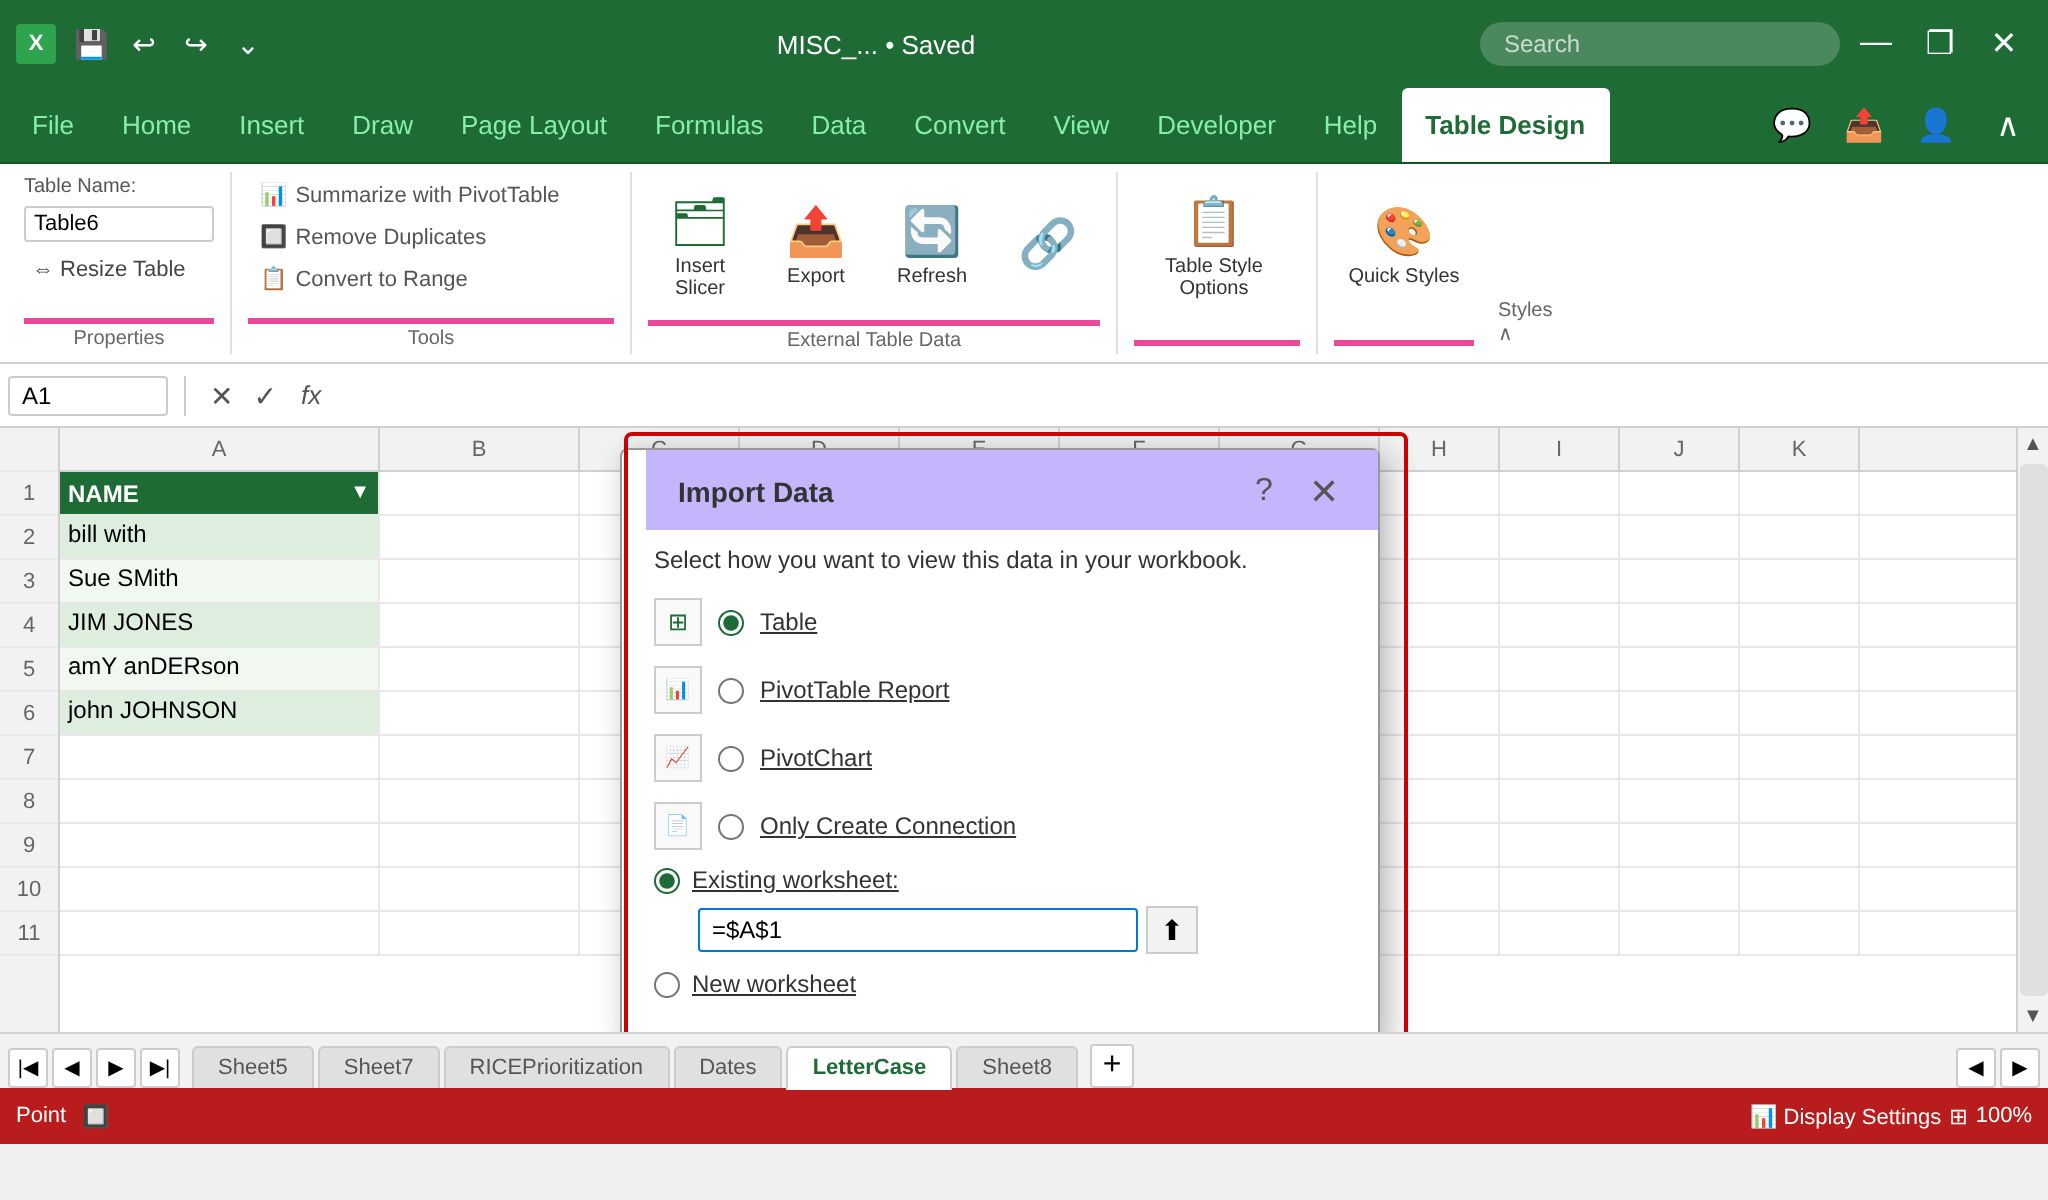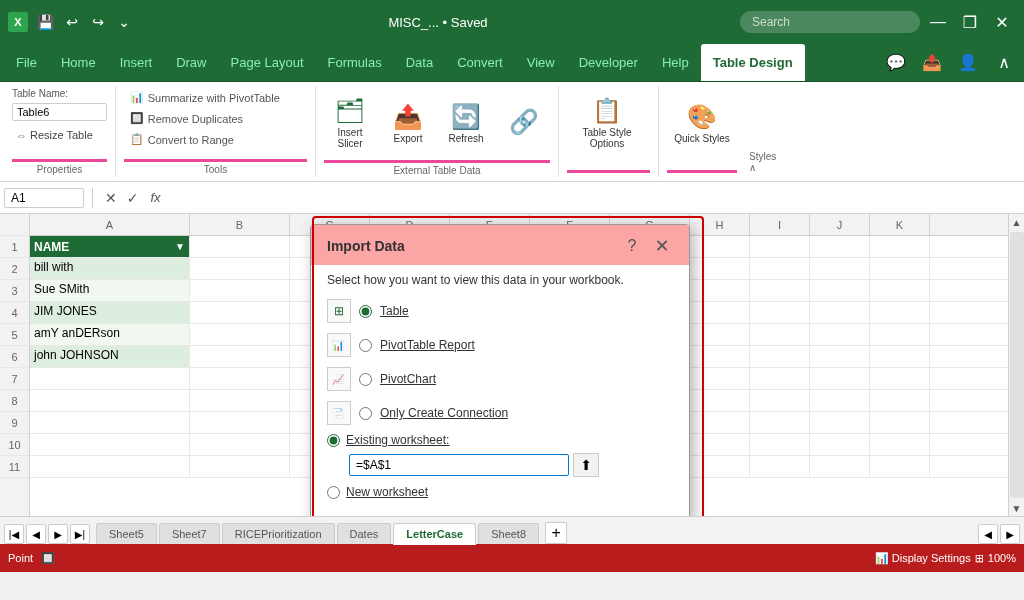--- a/index.html
+++ b/index.html
@@ -233,26 +233,27 @@
       border: 1px solid #999;
       border-radius: 4px;
       box-shadow: 4px 4px 16px rgba(0,0,0,0.3);
       width: 380px;
       padding: 0;
       position: absolute;
       top: 10px;
       left: 310px;
     }
     .dialog-title-bar {
-      background: #fca5a5;
+      background: #c4b5fd;
       padding: 10px 16px 8px;
       border-bottom: none;
       display: flex;
       align-items: center;
       justify-content: space-between;
+      margin-left: 12px;
     }
     .dialog-title { font-size: 14px; font-weight: 600; color: #333; }
     .dialog-title-btns { display: flex; align-items: center; gap: 8px; }
     .dialog-help-btn { width: 22px; height: 22px; border: none; background: transparent; cursor: pointer; font-size: 16px; color: #555; display: flex; align-items: center; justify-content: center; }
     .dialog-close-btn { width: 22px; height: 22px; border: none; background: transparent; cursor: pointer; font-size: 18px; color: #555; display: flex; align-items: center; justify-content: center; }
     .dialog-body { padding: 8px 16px 16px; }
     .dialog-question { font-size: 12px; color: #333; margin-bottom: 10px; }
     .radio-option {
       display: flex;
       align-items: center;

